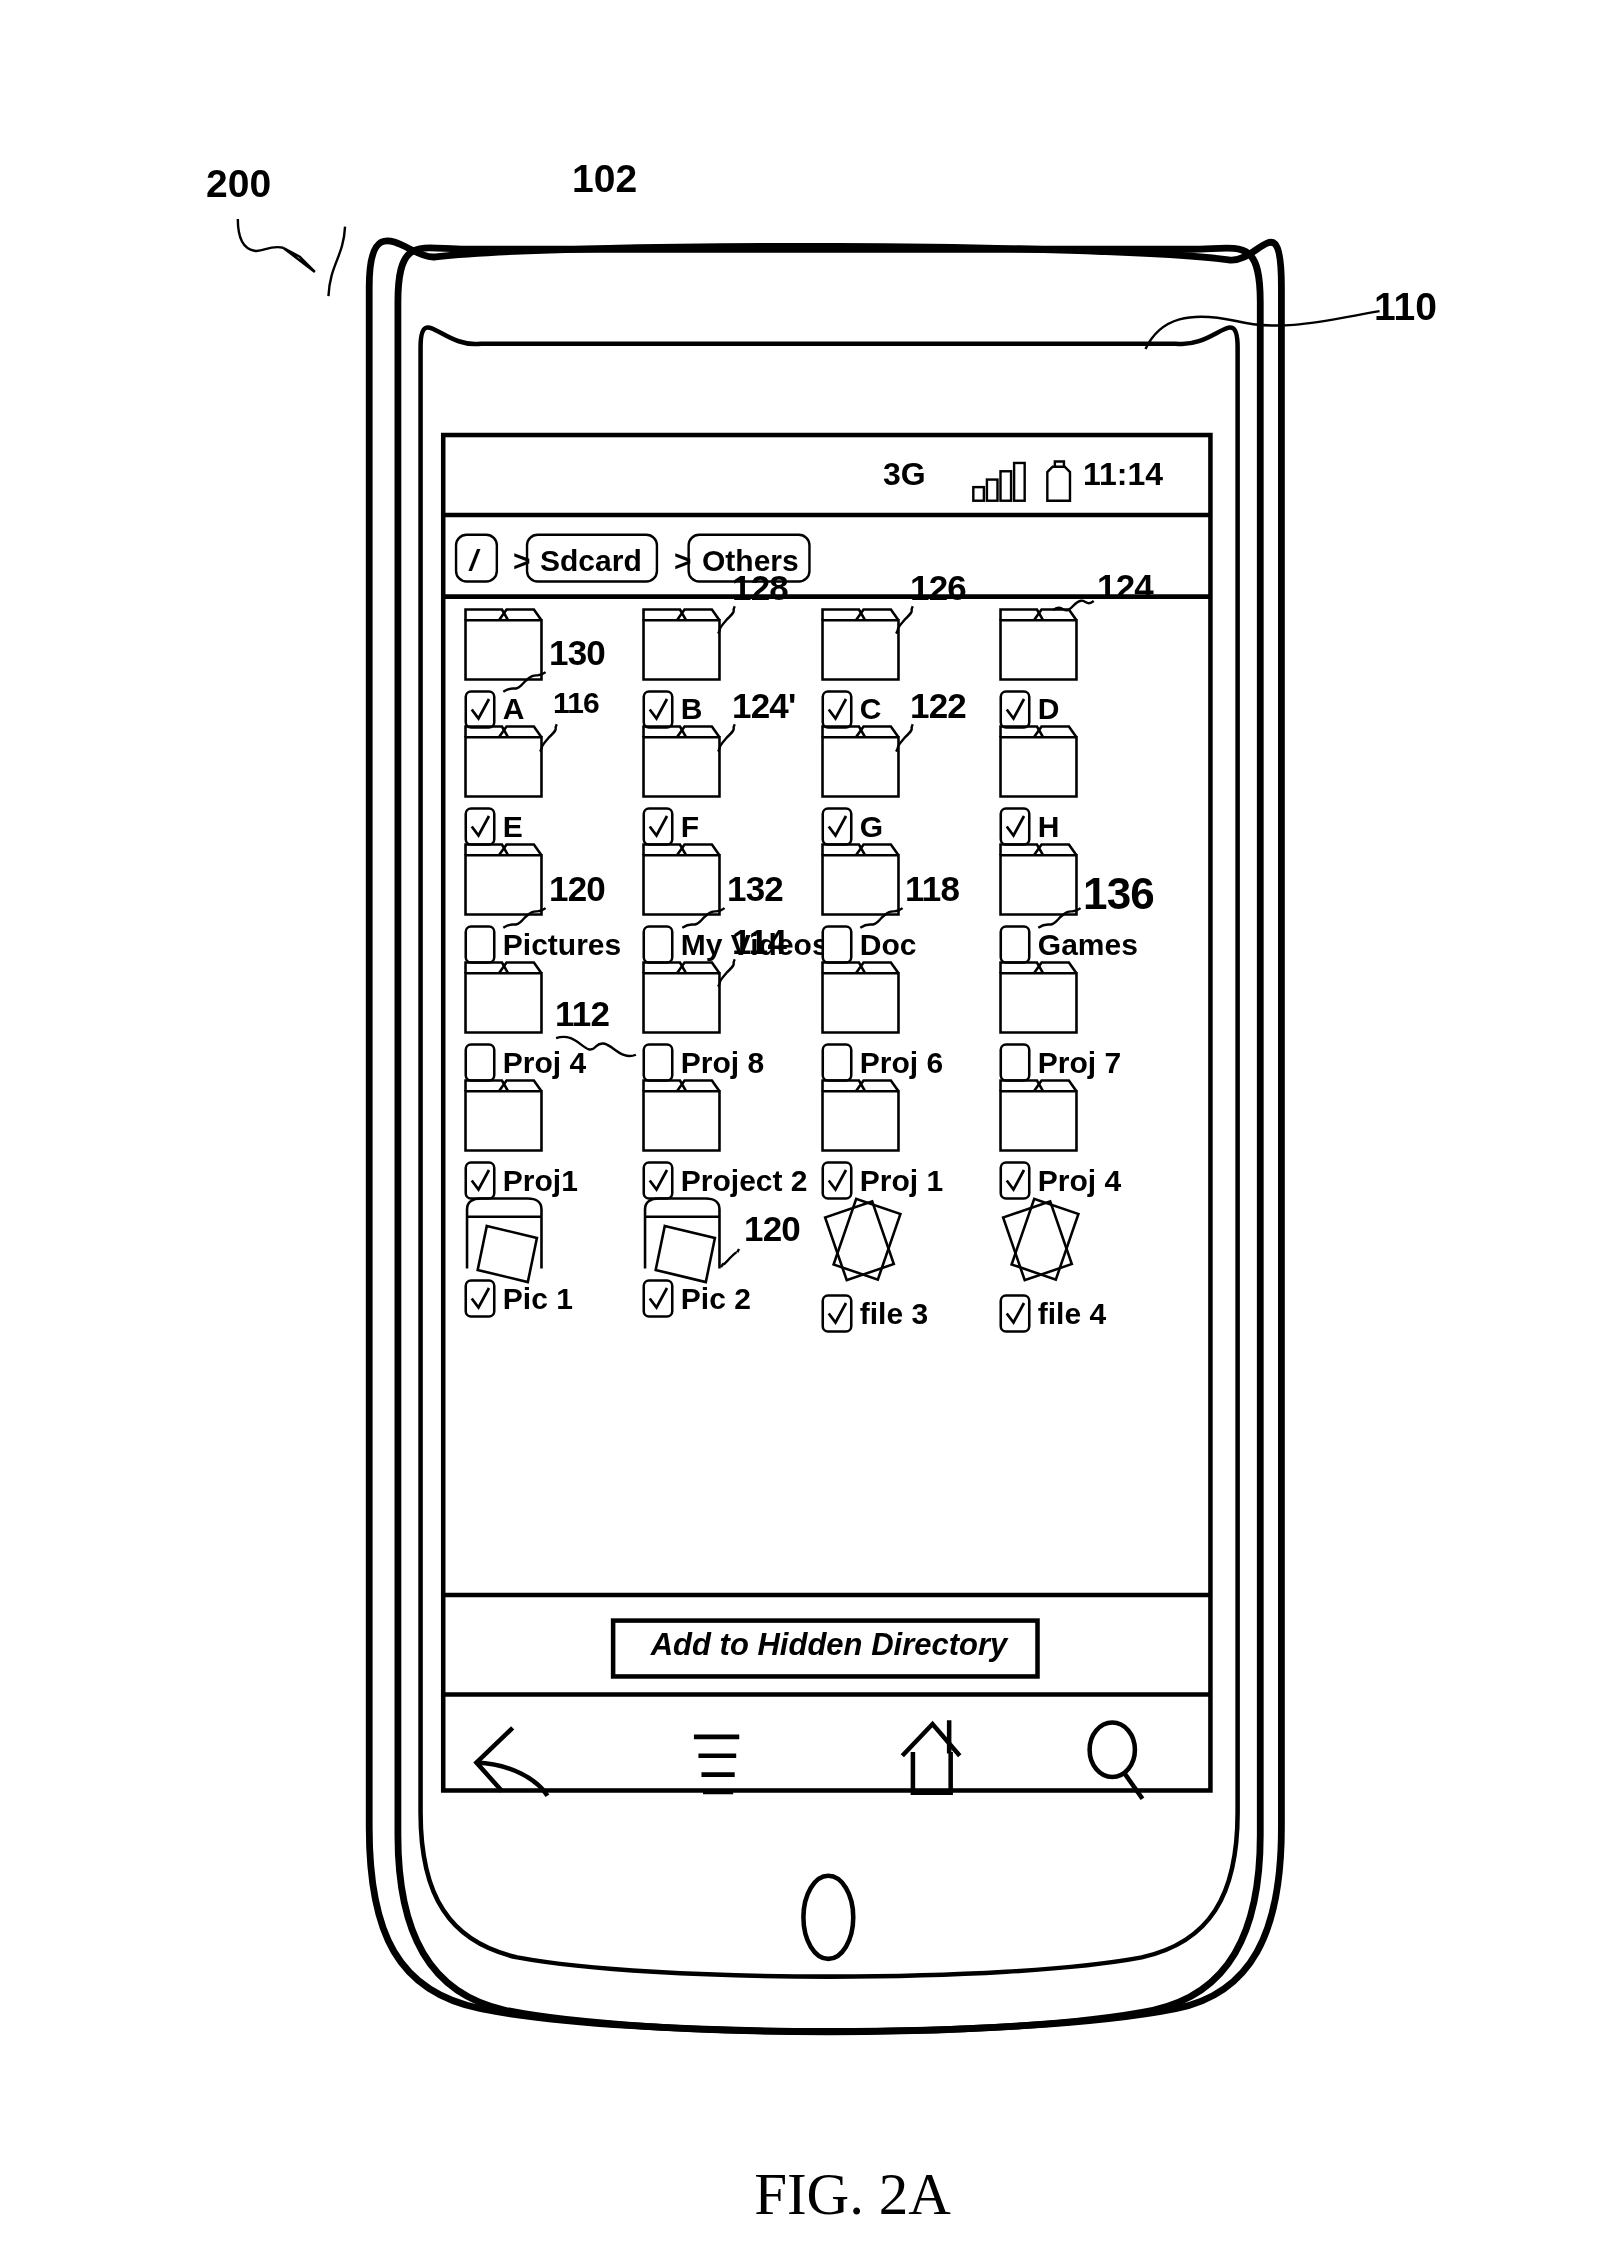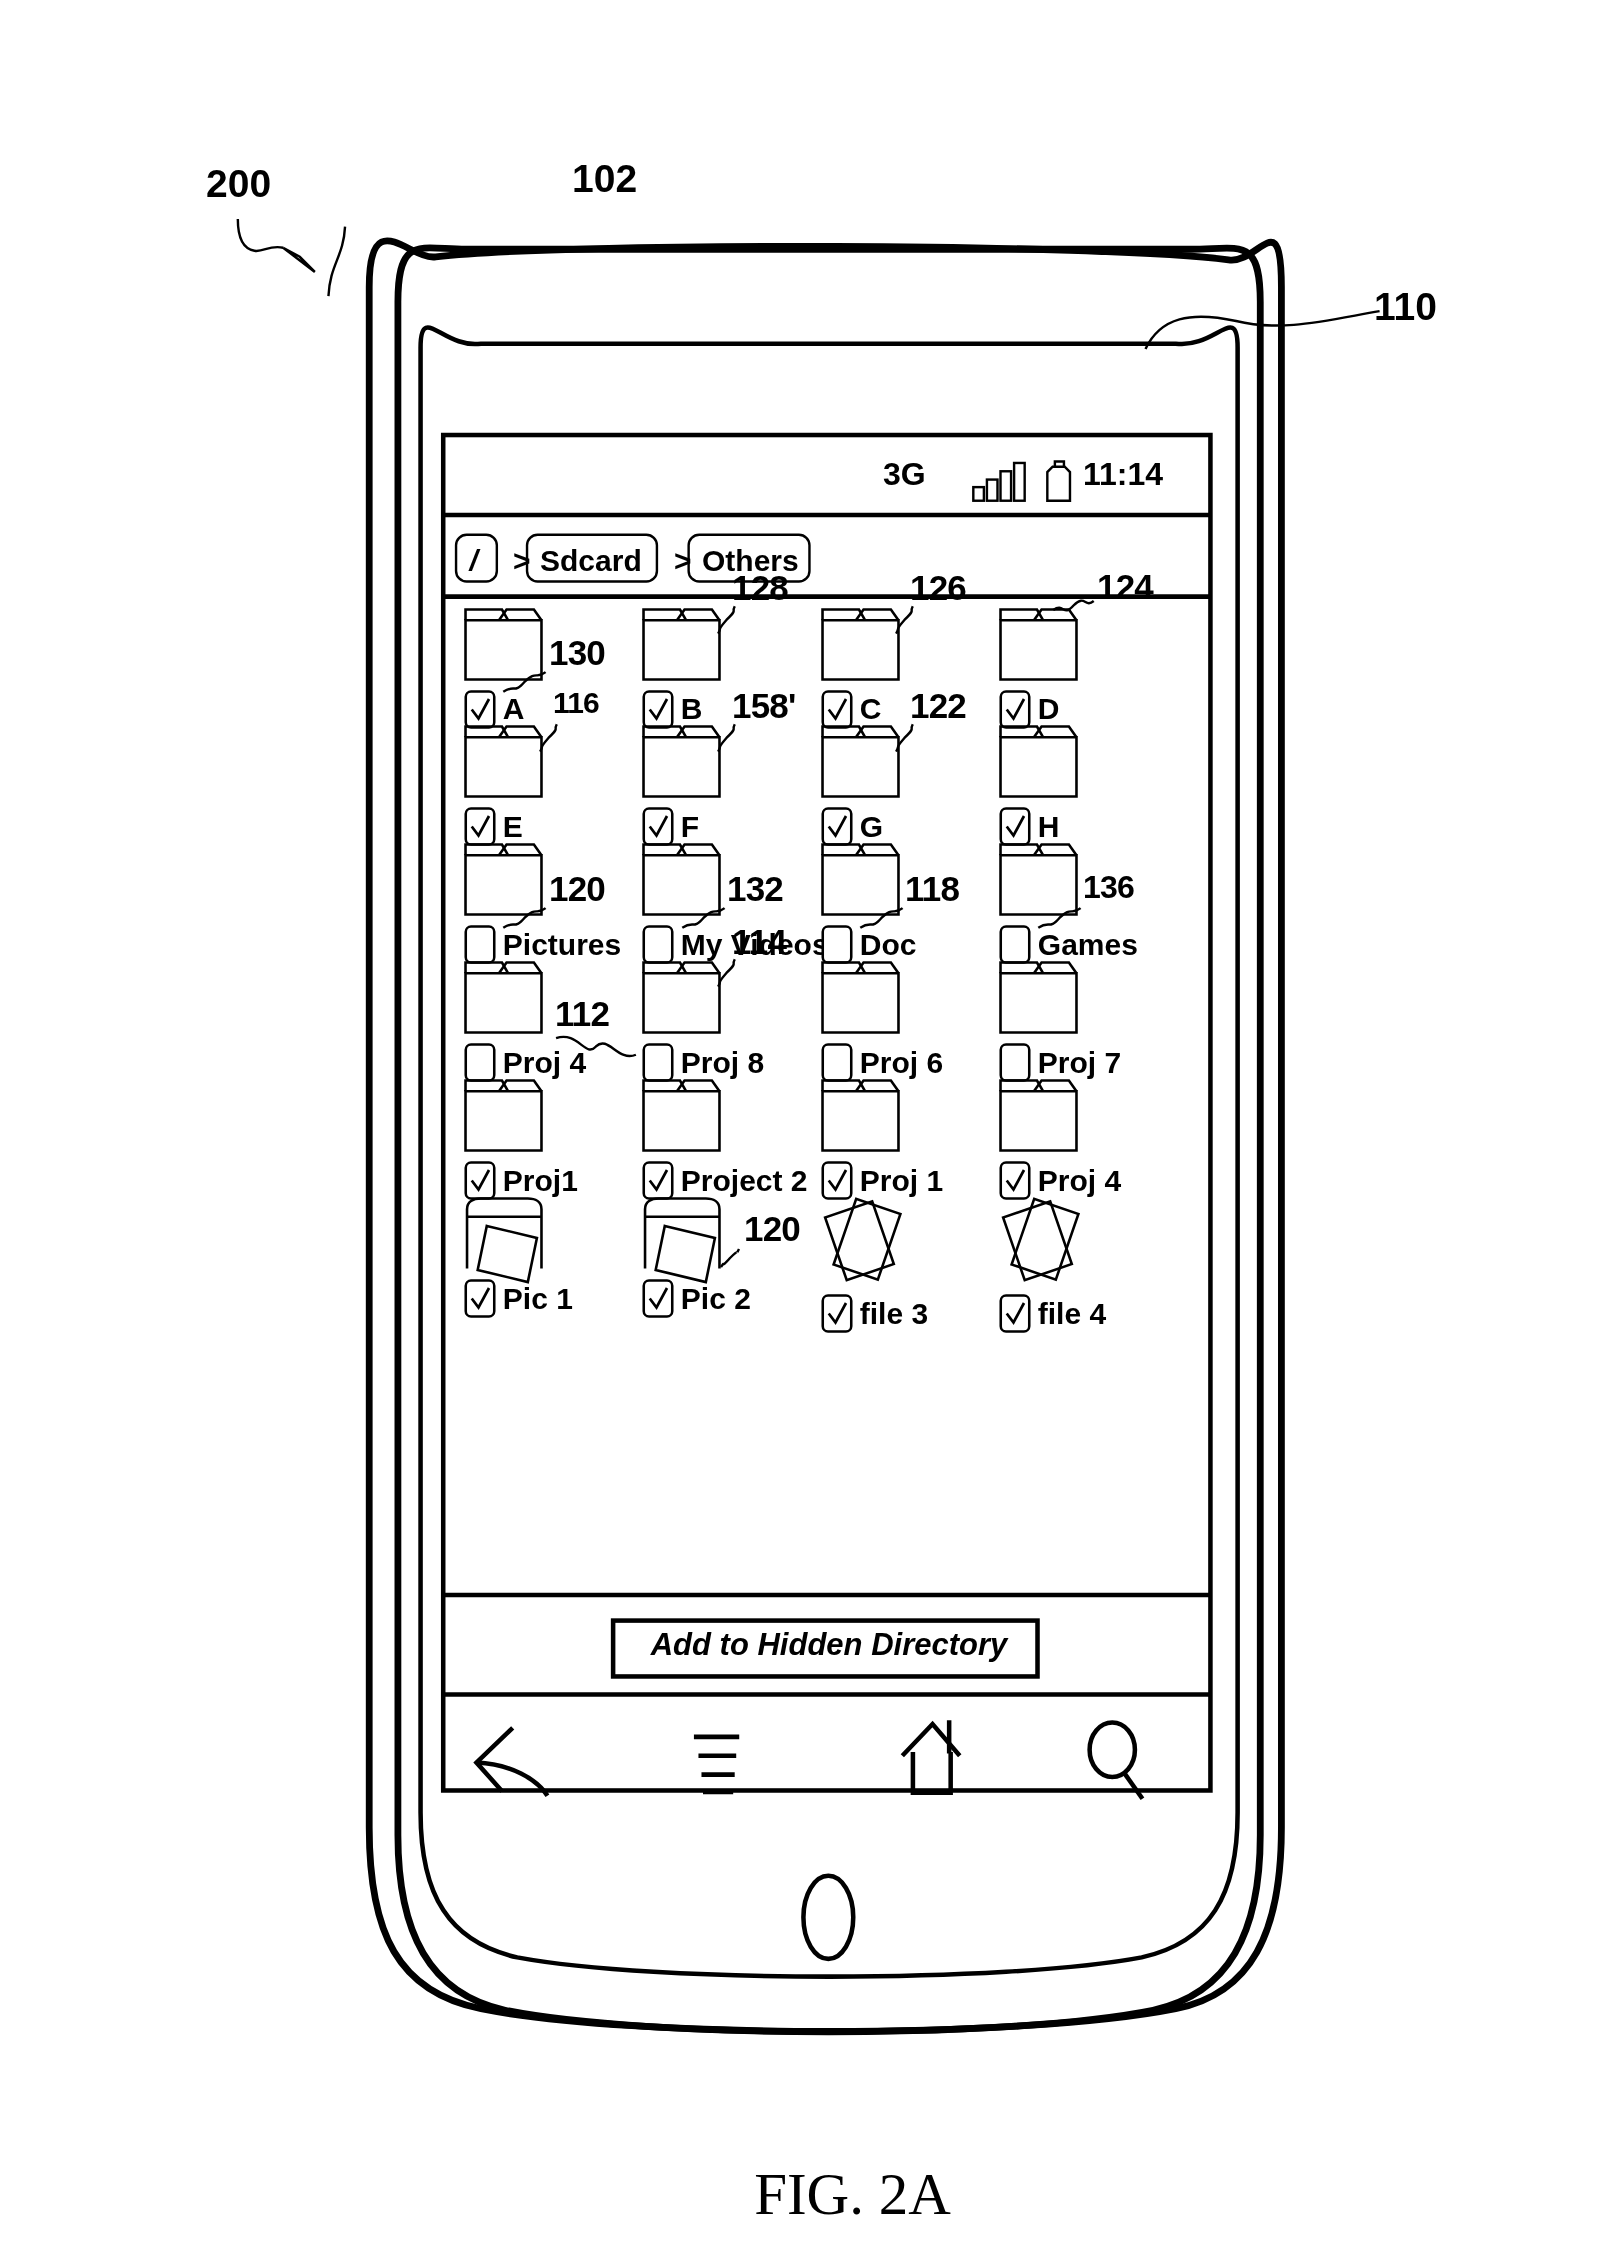--- a/index.html
+++ b/index.html
@@ -306,21 +306,21 @@
                 <rect x="2" y="2" width="38" height="48" rx="7" ry="7" fill="#fff" stroke="#000" stroke-width="3.4"></rect>
                 <path d="M 10 26 L 19 38 L 33 12" fill="none" stroke="#000" stroke-width="3.6" stroke-linejoin="miter"></path>
               </svg>
             </span>
             <span class="ui-text item-text" style="white-space: nowrap;">F</span>
           </div>
         </div>
         <svg width="62" height="73" viewBox="0 0 82 96" style="display: block; overflow: visible; position: absolute; left: 260px; top: 112px;">
           <path d="M 20 56 C 26.05 46, 17 54, 31 38 C 47 22, 37.05 30, 42 20" fill="none" stroke="#000" stroke-width="3.2" stroke-linejoin="miter"></path>
         </svg>
-        <span class="refnum" style="position: absolute; font-size: 35px; font-weight: 700; left: 289px; top: 89px;">158'</span>
+        <span class="refnum" style="position: absolute; font-size: 35px; font-weight: 700; left: 289px; top: 89px;">124'</span>
         <div style="position: absolute; left: 378px; top: 128px;">
           <div style="position: absolute; left: 0px; top: 0px;">
             <svg width="79" height="73" viewBox="0 0 104 96" style="display: block; overflow: visible;">
               <path d="M 2 16 L 2 94 L 102 94 L 102 16 Z" fill="none" stroke="#000" stroke-width="3.4" stroke-linejoin="miter"></path>
               <path d="M 2 16 L 2 2 L 50 2 L 58 16" fill="none" stroke="#000" stroke-width="3.4" stroke-linejoin="miter"></path>
               <path d="M 46 16 L 56 2 L 92 2 L 102 16" fill="none" stroke="#000" stroke-width="3.4" stroke-linejoin="miter"></path>
             </svg>
           </div>
           <div style="position: absolute; left: 0px; top: 82px; display: flex; align-items: center; gap: 6.8px;">
             <span style="display: inline-block;">
@@ -430,21 +430,21 @@
               <svg width="32" height="39" viewBox="0 0 42 52" style="display: block; overflow: visible;">
                 <rect x="2" y="2" width="38" height="48" rx="7" ry="7" fill="#fff" stroke="#000" stroke-width="3.4"></rect>
               </svg>
             </span>
             <span class="ui-text item-text" style="white-space: nowrap;">Games</span>
           </div>
         </div>
         <svg width="88" height="65" viewBox="0 0 116 86" style="display: block; overflow: visible; position: absolute; left: 580px; top: 296px;">
           <path d="M 20 46 C 35.400000000000006 36, 34 49, 48 33 C 64 17, 63.4 30, 76 20" fill="none" stroke="#000" stroke-width="3.2" stroke-linejoin="miter"></path>
         </svg>
-        <span class="refnum" style="position: absolute; font-size: 32px; font-weight: 700; left: 640px; top: 272px;">136</span>
+        <span class="refnum" style="position: absolute; font-size: 44px; font-weight: 700; left: 640px; top: 272px;">136</span>
         <div style="position: absolute; left: 21px; top: 364px;">
           <div style="position: absolute; left: 0px; top: 0px;">
             <svg width="79" height="73" viewBox="0 0 104 96" style="display: block; overflow: visible;">
               <path d="M 2 16 L 2 94 L 102 94 L 102 16 Z" fill="none" stroke="#000" stroke-width="3.4" stroke-linejoin="miter"></path>
               <path d="M 2 16 L 2 2 L 50 2 L 58 16" fill="none" stroke="#000" stroke-width="3.4" stroke-linejoin="miter"></path>
               <path d="M 46 16 L 56 2 L 92 2 L 102 16" fill="none" stroke="#000" stroke-width="3.4" stroke-linejoin="miter"></path>
             </svg>
           </div>
           <div style="position: absolute; left: 0px; top: 82px; display: flex; align-items: center; gap: 6.8px;">
             <span style="display: inline-block;">

